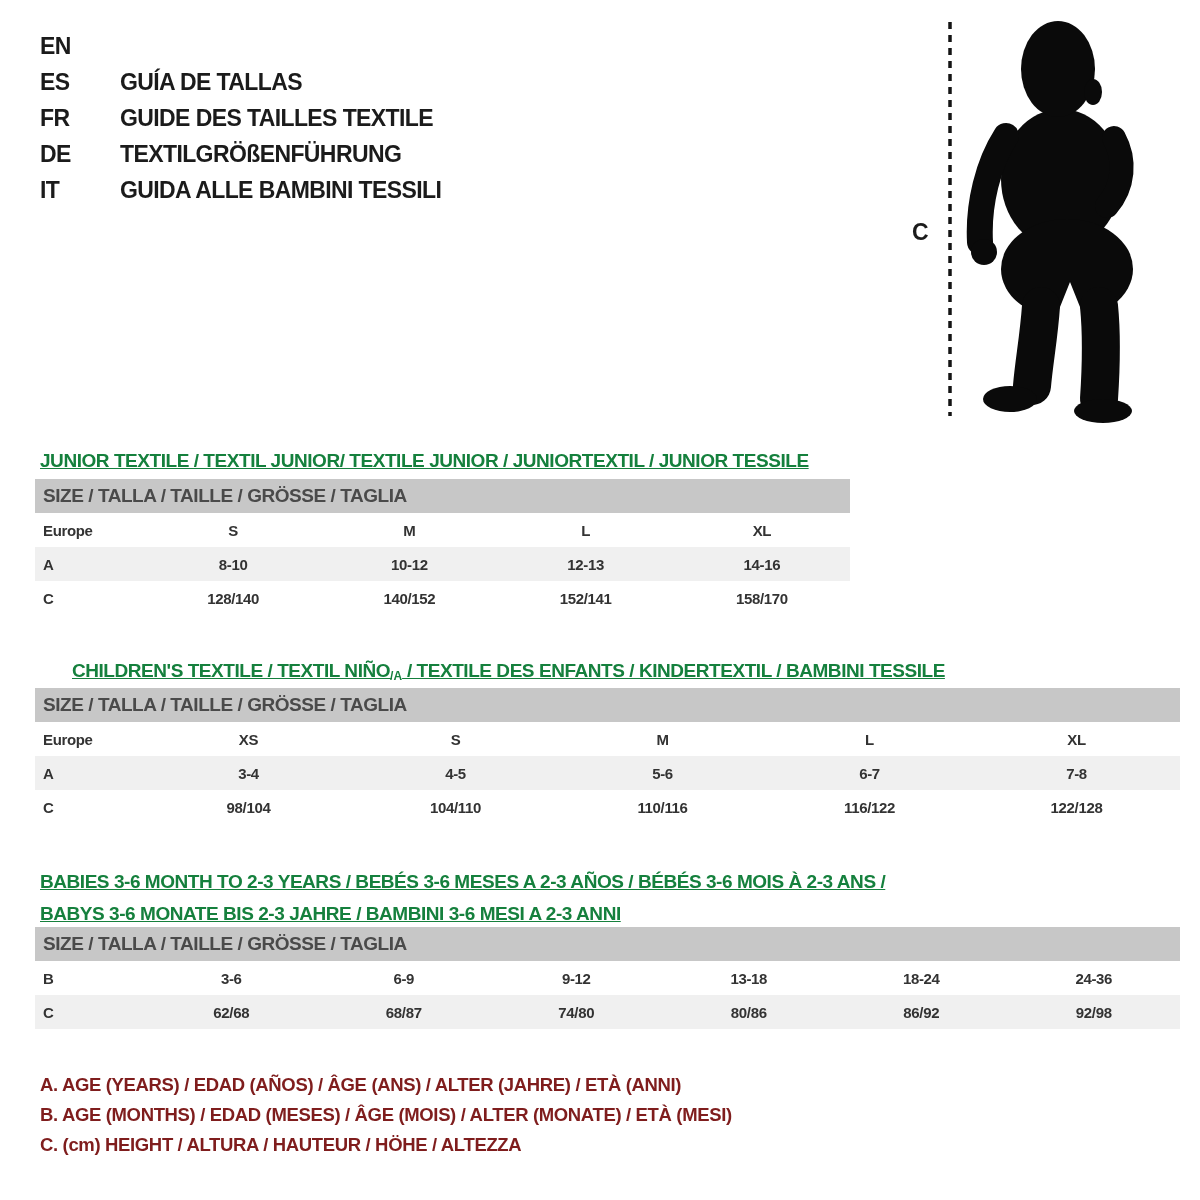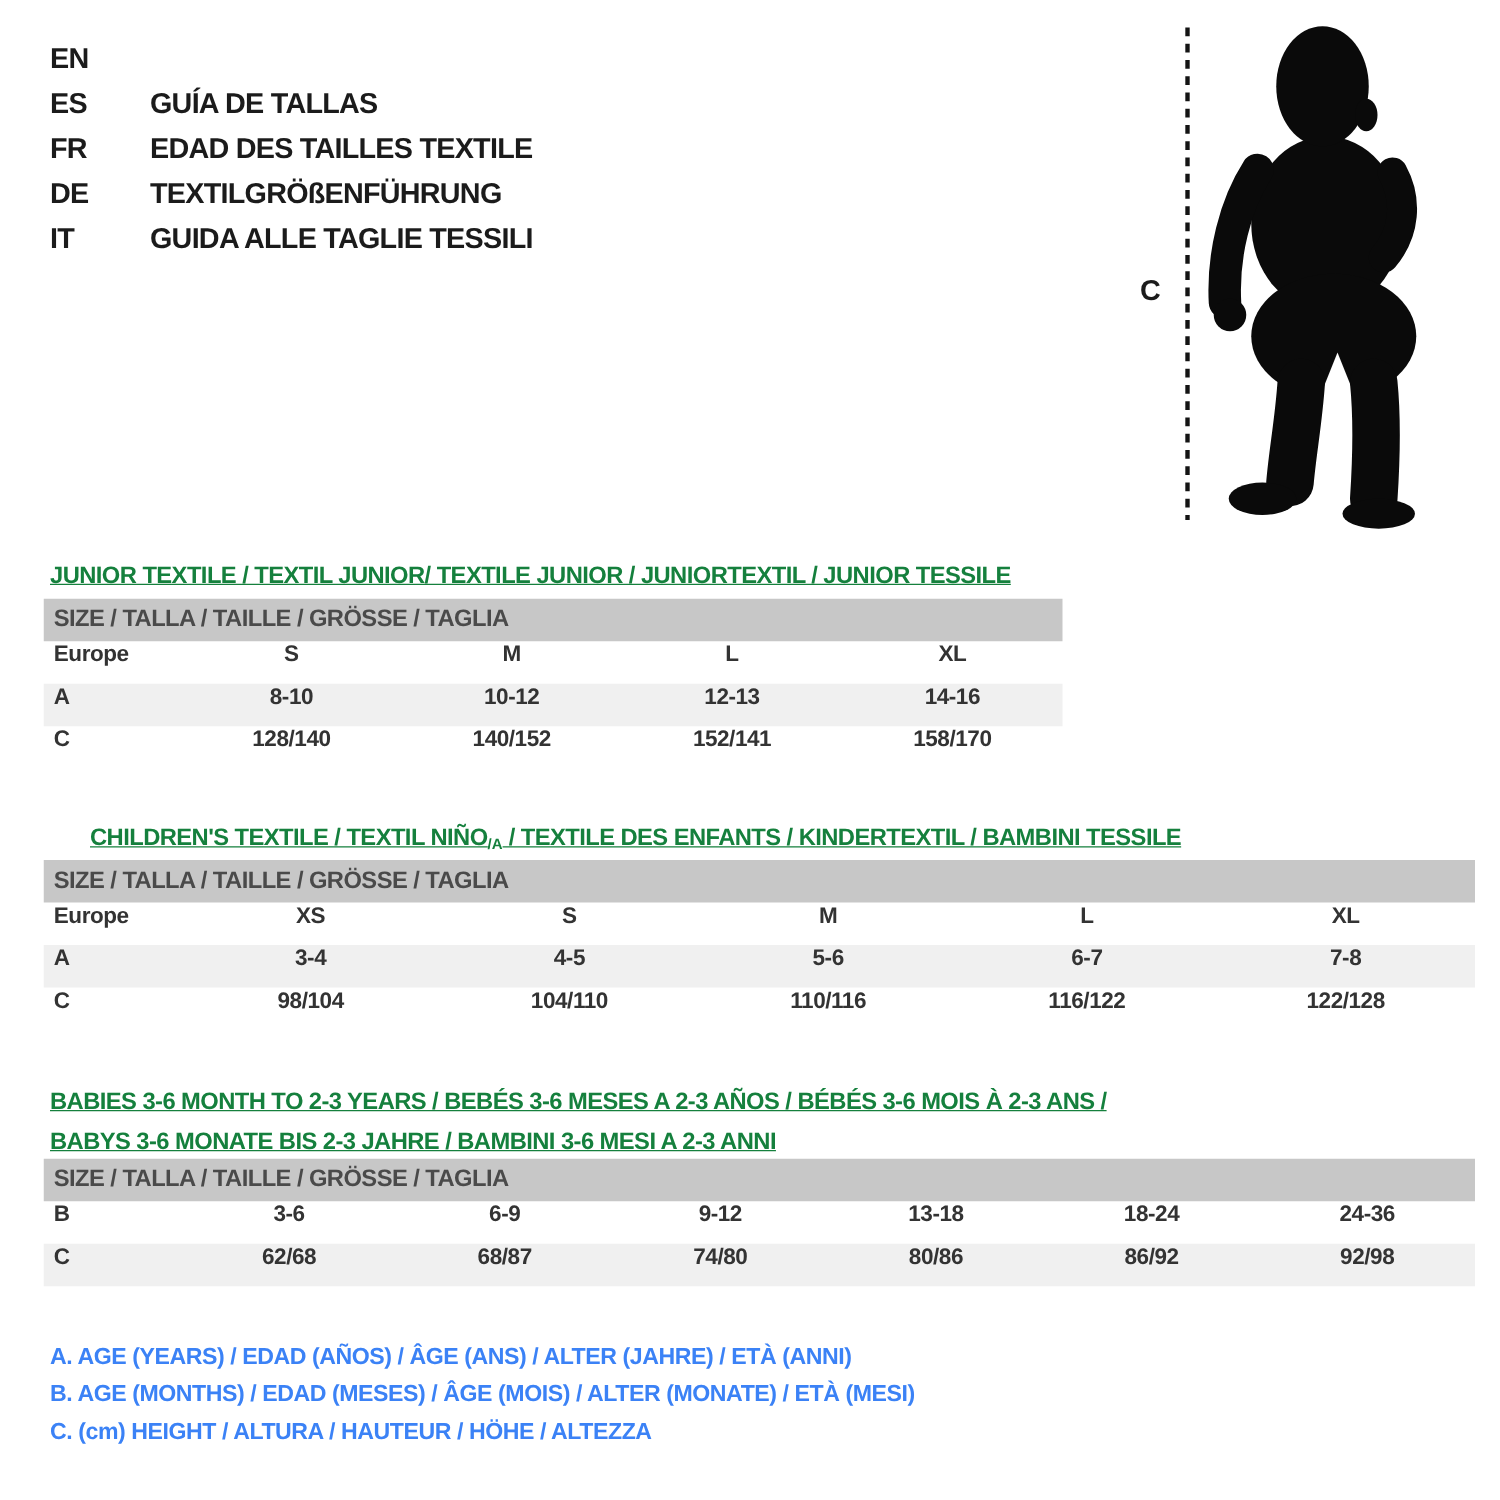--- a/index.html
+++ b/index.html
@@ -20,51 +20,51 @@
   .title-children{left:40px;top:644px;margin-left:32px;}
   .title-babies{left:40px;top:850px;line-height:32px;}
   .small-sub{font-size:12px;vertical-align:-3px;letter-spacing:0;}
   
   .tbl{position:absolute;left:35px;}
   .tbl-junior{top:479px;width:815px;}
   .tbl-children{top:688px;width:1145px;}
   .tbl-babies{top:927px;width:1145px;}
   .tbl-head{height:34px;background:#c7c7c7;color:#4a4a4a;font-size:19px;display:flex;align-items:center;
     padding-left:8px;box-sizing:border-box;letter-spacing:-0.45px;}
-  .row{display:flex;height:34px;font-size:18px;color:#333333;letter-spacing:-0.35px;}
+  .row{display:flex;height:34px;align-items:center;font-size:15px;color:#333333;letter-spacing:-0.35px;}
   .row.shaded{background:#f0f0f0;}
   .row .lbl{width:110px;padding-left:8px;box-sizing:border-box;}
   .row .cell{flex:1;text-align:center;}
   
-  .legend{position:absolute;left:40px;top:1070px;font-size:18.5px;line-height:30px;letter-spacing:-0.35px;color:#3b82f6;white-space:nowrap;}
+  .legend{position:absolute;left:40px;top:1070px;font-size:18.5px;line-height:30px;letter-spacing:-0.35px;color:#7f1d1d;white-space:nowrap;}
 </style>
 </head>
 <body>
 
 <div class="page">
 
   <div class="lang-header">
     <div class="lang-row">
       <span class="lang-code">EN</span>
     </div>
     <div class="lang-row">
       <span class="lang-code">ES</span>
       <span class="lang-title">GUÍA DE TALLAS</span>
     </div>
     <div class="lang-row">
       <span class="lang-code">FR</span>
-      <span class="lang-title">EDAD DES TAILLES TEXTILE</span>
+      <span class="lang-title">GUIDE DES TAILLES TEXTILE</span>
     </div>
     <div class="lang-row">
       <span class="lang-code">DE</span>
       <span class="lang-title">TEXTILGRÖßENFÜHRUNG</span>
     </div>
     <div class="lang-row">
       <span class="lang-code">IT</span>
-      <span class="lang-title">GUIDA ALLE TAGLIE TESSILI</span>
+      <span class="lang-title">GUIDA ALLE BAMBINI TESSILI</span>
     </div>
   </div>
 
   <div class="c-label">C</div>
   <svg class="figure-svg" width="210" height="410" viewBox="0 0 210 410" aria-hidden="true">
     <line x1="10" y1="8" x2="10" y2="402" stroke="#141414" stroke-width="3.5" stroke-dasharray="7 6"></line>
     <g fill="#0a0a0a">
       <ellipse cx="121" cy="165" rx="60" ry="70"></ellipse>
       <path d="M66 122 C 48 150, 38 190, 40 228" stroke="#0a0a0a" stroke-width="26" fill="none" stroke-linecap="round"></path>
       <circle cx="44" cy="238" r="13"></circle>

